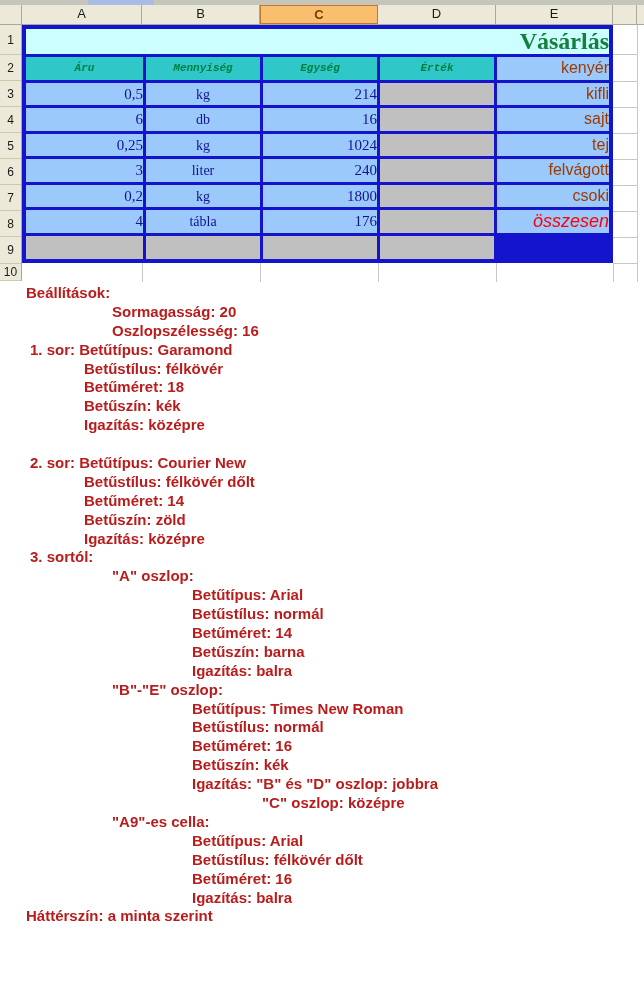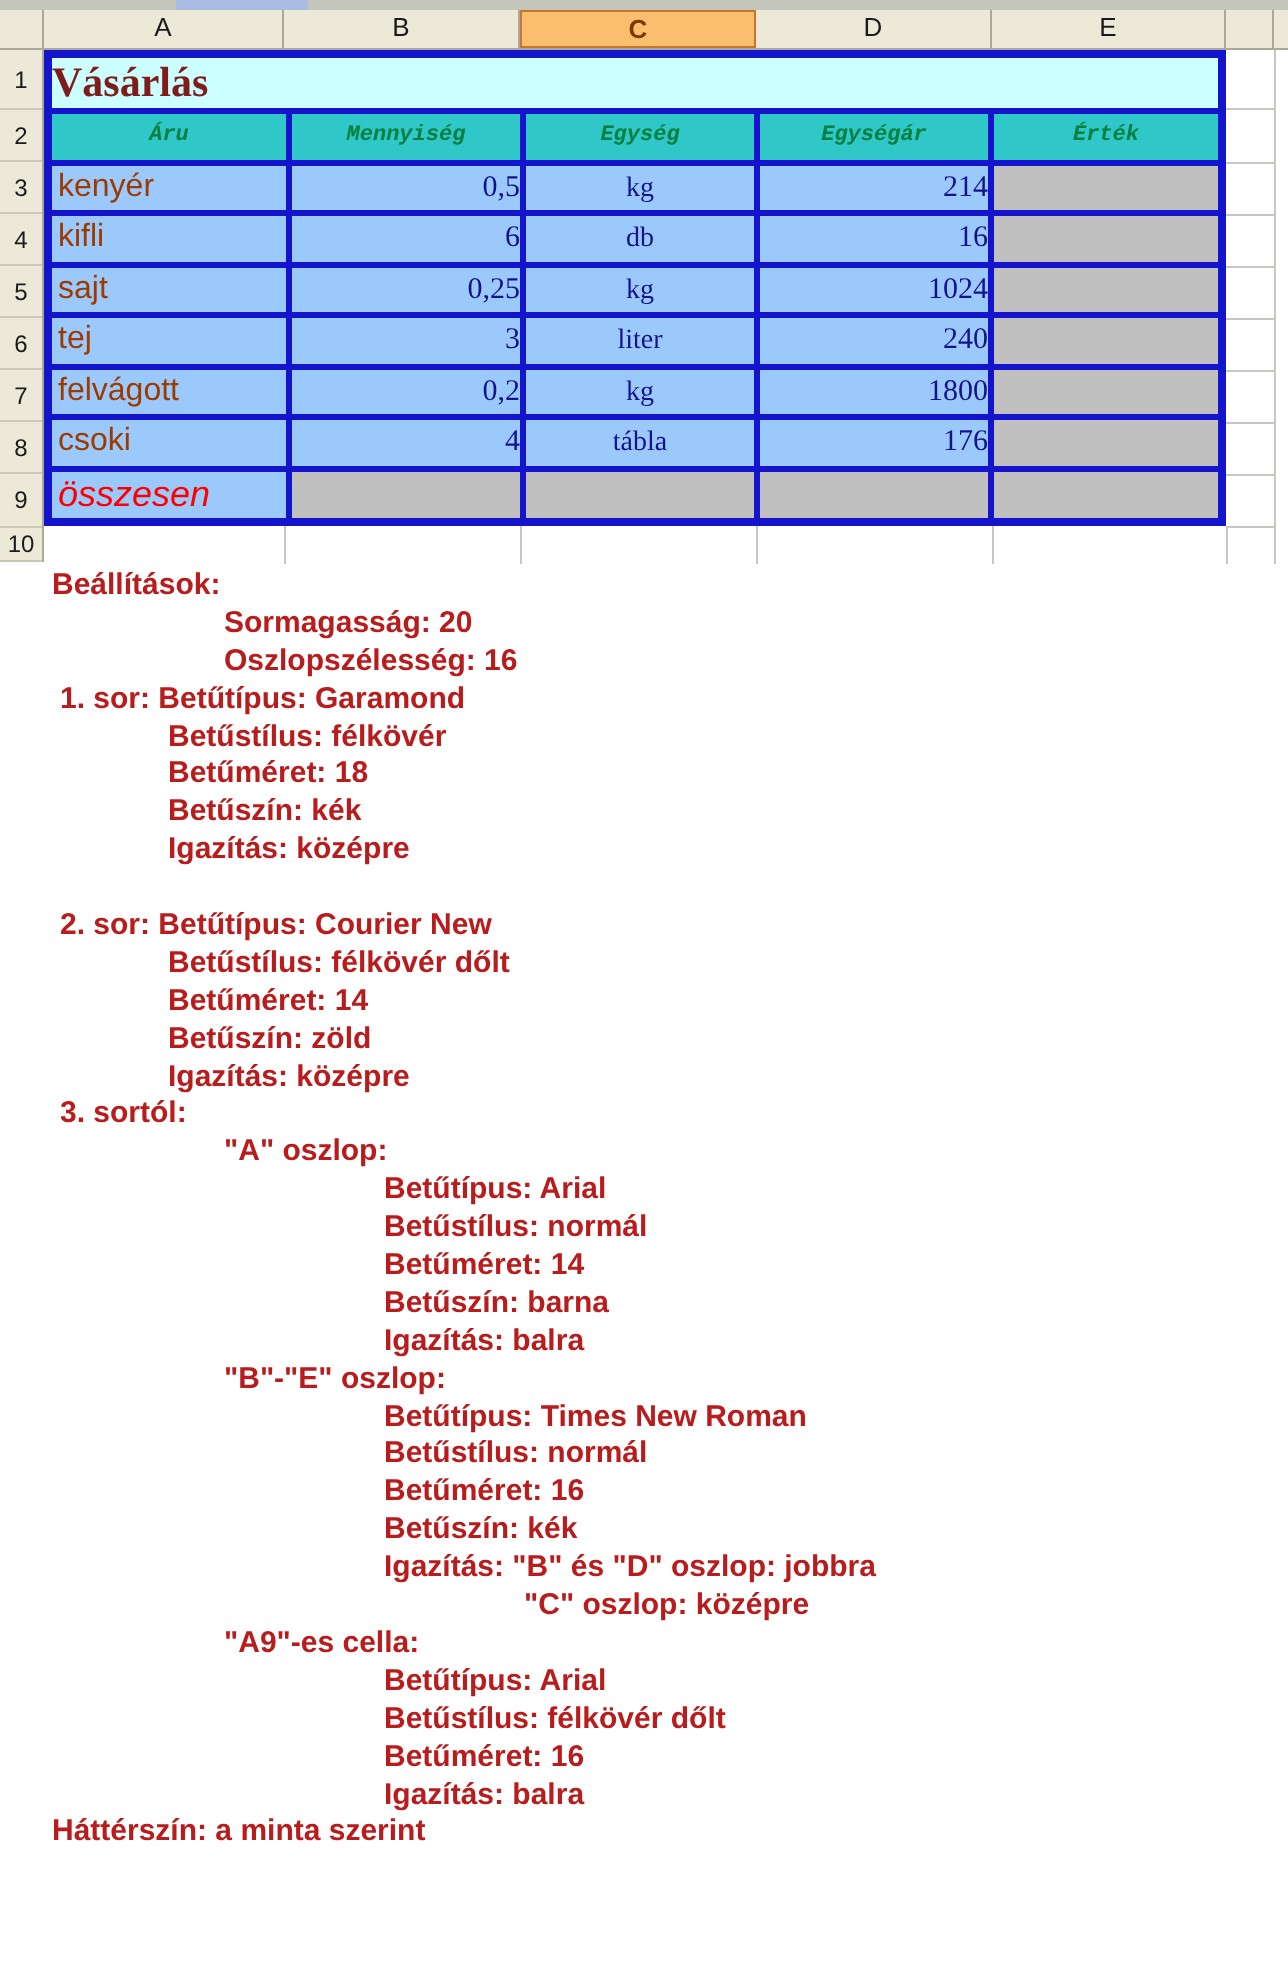--- a/index.html
+++ b/index.html
@@ -20,25 +20,25 @@
   
   .rowhead-col{position:absolute;left:0;top:25px;width:22px;height:256px;background:#ECE9D8;
                border-right:1px solid #ACA899;box-sizing:border-box;}
   .rownum{box-sizing:border-box;border-bottom:1px solid #CBC8B6;display:flex;align-items:center;
           justify-content:center;font-size:12px;color:#1a1a1a;overflow:hidden;}
   
   .sheet-grid{position:absolute;left:22px;top:25px;display:grid;
               grid-template-columns:117px 114px 114px 114px 112px;
               grid-template-rows:25px 23px 22px 23px 22px 23px 22px 23px 23px;
               gap:3px;padding:4px;background:#1414CC;}
-  .cell{background:#9CC9FC;overflow:hidden;white-space:nowrap;}
+  .cell{background:#9CC9FC;overflow:hidden;white-space:nowrap;text-align:right;}
   .cell.gray{background:#C0C0C0;}
-  .c-title{grid-column:1/-1;background:#CCFFFF;text-align:left;
-           font-family:"Liberation Serif",serif;font-weight:bold;font-size:21px;
-           color:#7f1d1d;line-height:25px;}
+  .c-title{grid-column:1/-1;background:#CCFFFF;text-align:right;
+           font-family:"Liberation Serif",serif;font-weight:bold;font-size:24px;
+           color:#15803d;line-height:25px;}
   .c-head{background:#2FC7C7;text-align:center;font-family:"Liberation Mono",monospace;
           font-weight:bold;font-style:italic;font-size:11px;color:#008040;line-height:23px;}
   .col0{font-family:"Liberation Sans",sans-serif;font-size:16px;color:#9C3A00;
         padding-left:3px;line-height:22px;}
   .col1,.col3{font-family:"Liberation Serif",serif;font-size:15px;color:#13138D;
         text-align:right;padding-right:0;line-height:23px;}
   .col2{font-family:"Liberation Serif",serif;font-size:14px;color:#13138D;
         text-align:center;line-height:23px;}
   .total.col0{font-family:"Liberation Sans",sans-serif;font-weight:normal;font-style:italic;
         font-size:18px;color:#FF0000;line-height:23px;}
@@ -81,21 +81,20 @@
       <div class="rownum" style="height: 26px;">8</div>
       <div class="rownum" style="height: 27px;">9</div>
       <div class="rownum" style="height: 17px;">10</div>
     </div>
 
   <div class="sheet-grid">
     <div class="cell c-title">Vásárlás</div>
     <div class="cell c-head">Áru</div>
     <div class="cell c-head">Mennyiség</div>
     <div class="cell c-head">Egység</div>
-    <div class="cell c-head">Egységár</div>
     <div class="cell c-head">Érték</div>
 
   <div class="cell col0">kenyér</div>
       <div class="cell col1">0,5</div>
       <div class="cell col2">kg</div>
       <div class="cell col3">214</div>
       <div class="cell col4 gray"></div>
       <div class="cell col0">kifli</div>
       <div class="cell col1">6</div>
       <div class="cell col2">db</div>

